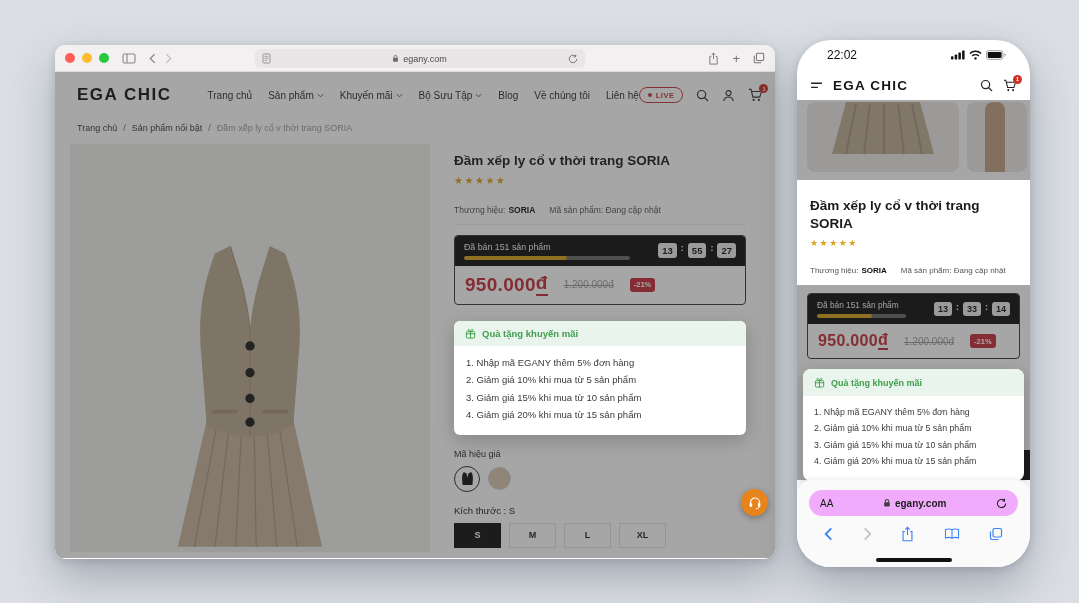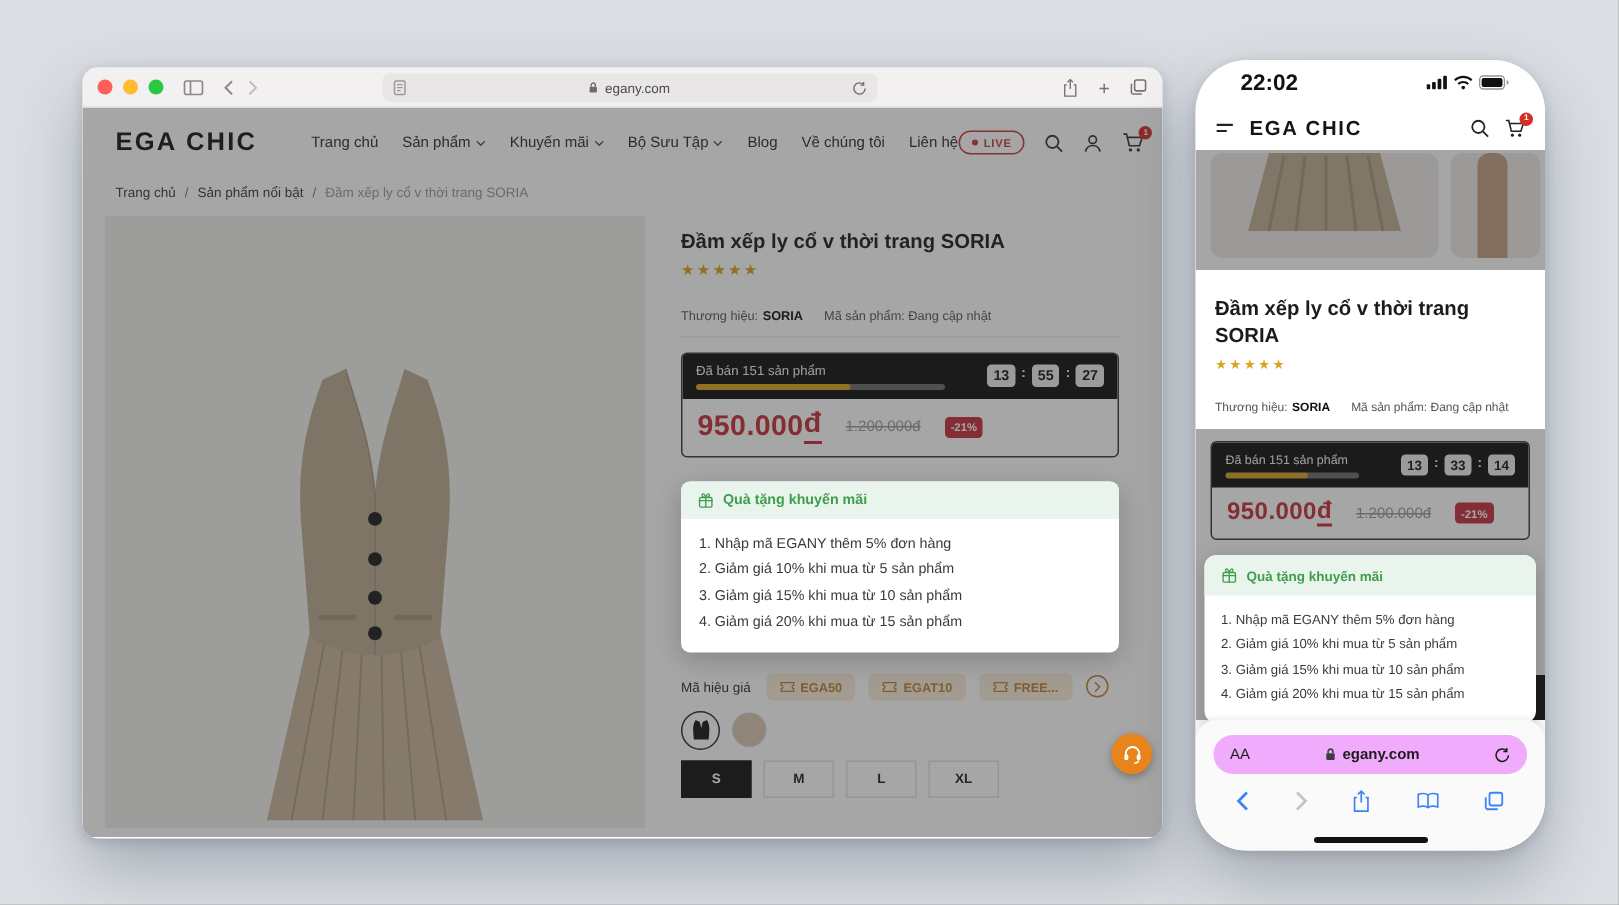--- a/index.html
+++ b/index.html
@@ -108,21 +108,21 @@
 
   .chat-bubble { position:absolute; right:7px; bottom:42px; width:27px; height:27px; border-radius:50%;
     background:#e8841c; z-index:7; display:flex; align-items:center; justify-content:center;
     box-shadow:0 2px 6px rgba(0,0,0,.3); }
 
   
   .phone { position:absolute; left:797px; top:40px; width:233px; height:527px; background:#fff;
     border-radius:34px; overflow:hidden;
     box-shadow:0 20px 45px rgba(40,50,70,.30), 0 2px 8px rgba(40,50,70,.18); }
   .p-status { height:30px; display:flex; align-items:center; padding:0 24px 0 30px; }
-  .p-time { font-size:15px; font-weight:bold; color:#111; }
+  .p-time { font-size:12px; font-weight:normal; color:#111; }
   .p-status-icons { margin-left:auto; display:flex; align-items:center; gap:4px; color:#111; }
   .p-header { height:30px; display:flex; align-items:center; padding:0 13px; gap:10px; background:#fff;
     position:relative; z-index:5; }
   .p-logo { font-size:13.5px; font-weight:bold; letter-spacing:1.2px; color:#151515; }
   .p-hdr-right { margin-left:auto; display:flex; align-items:center; gap:10px; color:#222; }
 
   .p-content { position:relative; height:467px; background:#fff; overflow:hidden; }
   .p-dim { position:absolute; left:0; right:0; top:0; height:380px; background:rgba(42,42,42,.42); z-index:4; }
 
   .p-images { display:flex; gap:8px; padding:2px 0 8px 10px; height:80px; overflow:hidden; }
@@ -387,56 +387,32 @@
           <div class="promo-list">
             <div class="promo-line">1. Nhập mã EGANY thêm 5% đơn hàng</div>
             <div class="promo-line">2. Giảm giá 10% khi mua từ 5 sản phẩm</div>
             <div class="promo-line">3. Giảm giá 15% khi mua từ 10 sản phẩm</div>
             <div class="promo-line">4. Giảm giá 20% khi mua từ 15 sản phẩm</div>
           </div>
         </div>
 
         <div class="coupon-row">
           <span>Mã hiệu giá</span>
-          <div class="coupons">
-            <span class="coupon">
-                <svg class="ic" width="10" height="8" viewBox="0 0 12 9">
-                  <path d="M1 1h10v2.2a1.3 1.3 0 0 0 0 2.6V8H1V5.8a1.3 1.3 0 0 0 0-2.6z" fill="none" stroke="currentColor"></path>
-                </svg>
-                <span>EGA50</span>
-              </span>
-            <span class="coupon">
-                <svg class="ic" width="10" height="8" viewBox="0 0 12 9">
-                  <path d="M1 1h10v2.2a1.3 1.3 0 0 0 0 2.6V8H1V5.8a1.3 1.3 0 0 0 0-2.6z" fill="none" stroke="currentColor"></path>
-                </svg>
-                <span>EGAT10</span>
-              </span>
-            <span class="coupon">
-                <svg class="ic" width="10" height="8" viewBox="0 0 12 9">
-                  <path d="M1 1h10v2.2a1.3 1.3 0 0 0 0 2.6V8H1V5.8a1.3 1.3 0 0 0 0-2.6z" fill="none" stroke="currentColor"></path>
-                </svg>
-                <span>FREE...</span>
-              </span>
-            <span class="coupon-arrow">
-                <svg class="ic" width="5" height="8" viewBox="0 0 8 12">
-                  <path d="M1.5 1l5 5-5 5" fill="none" stroke="currentColor" stroke-width="1.6"></path>
-                </svg>
-              </span>
-          </div>
         </div>
 
         <div class="swatches">
           <span class="swatch-sel">
             <svg class="ic" width="13" height="15" viewBox="0 0 14 16">
                 <path d="M3 1l3 1.5L7 7l1-4.5L11 1c1.5 2 2 5 1.8 8l-.5 6H1.7L1.2 9C1 6 1.5 3 3 1z" fill="#161616"></path>
               </svg>
           </span>
           <span class="swatch-alt"></span>
         </div>
 
+        <div class="opt-label">Kích thước : S</div>
         <div class="sizes">
           <span class="size-btn sel">S</span>
           <span class="size-btn">M</span>
           <span class="size-btn">L</span>
           <span class="size-btn">XL</span>
         </div>
 
       </div>
     </div>
 

